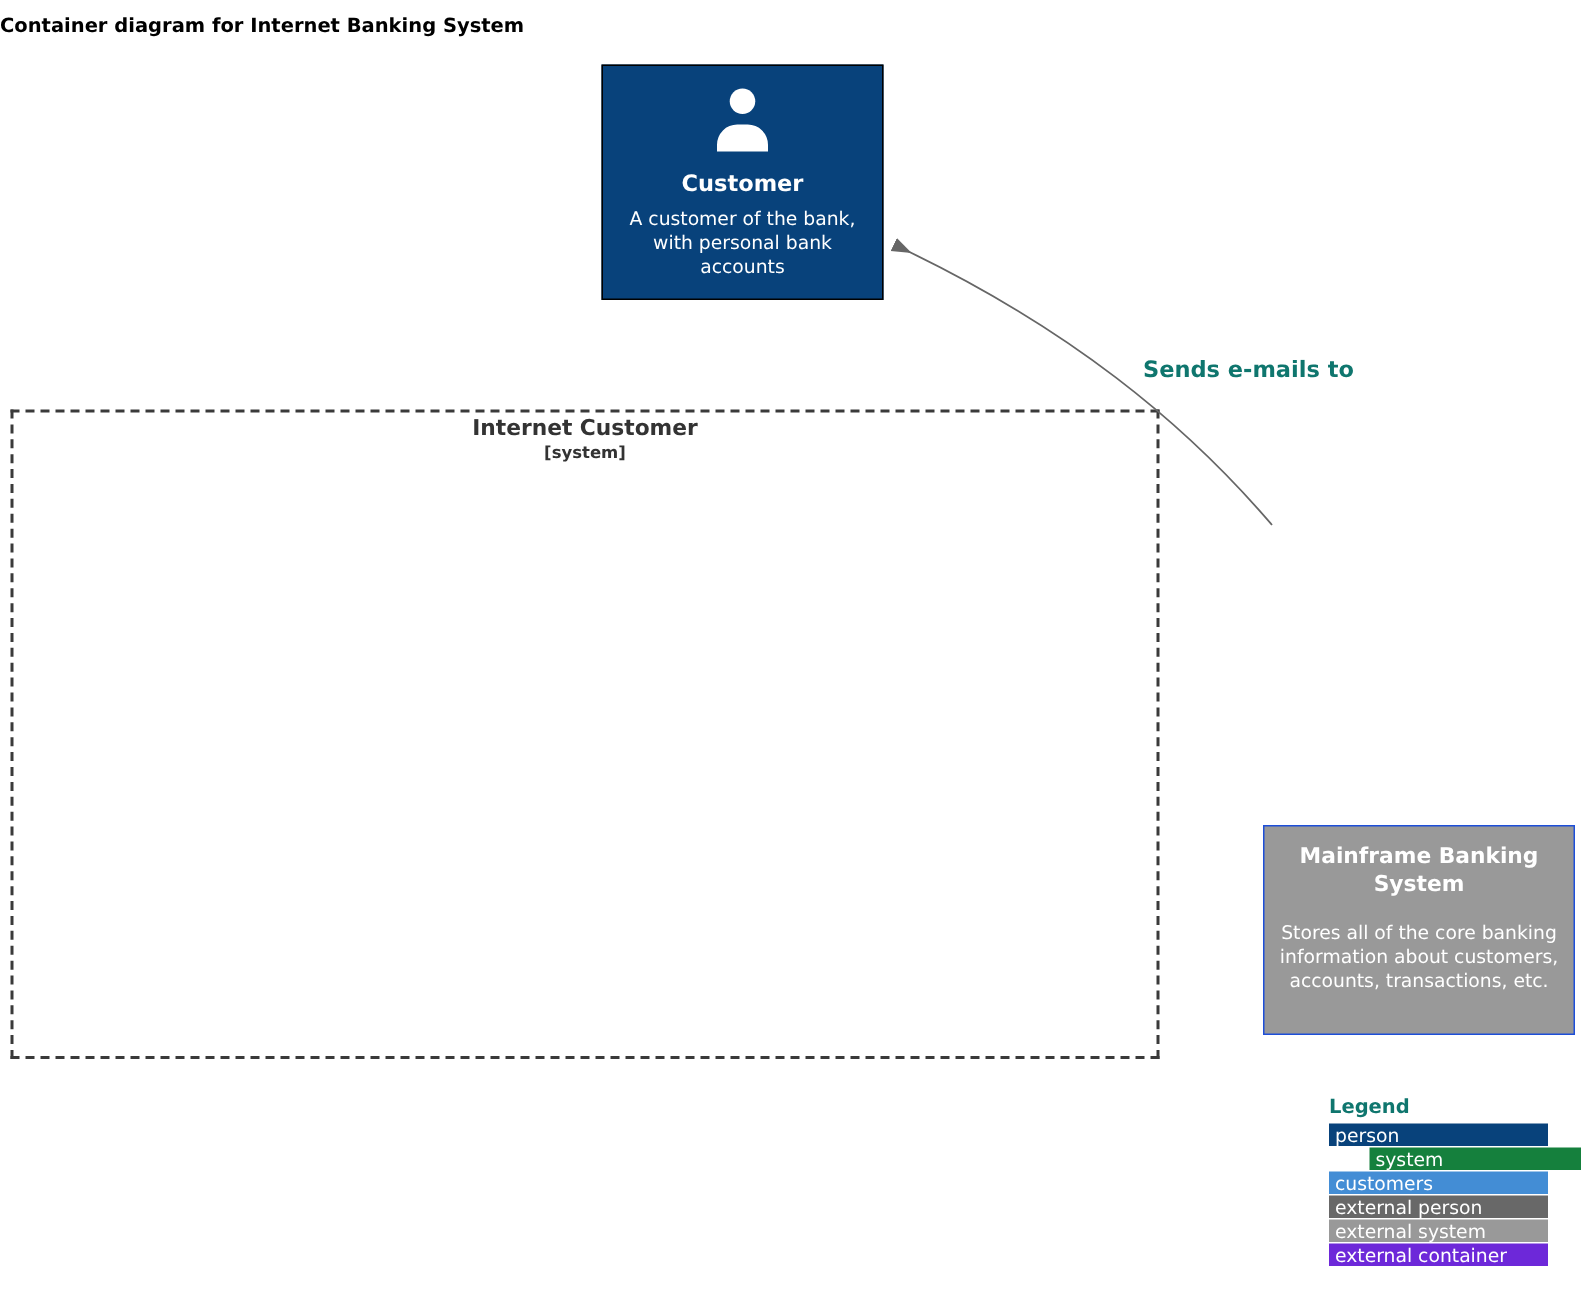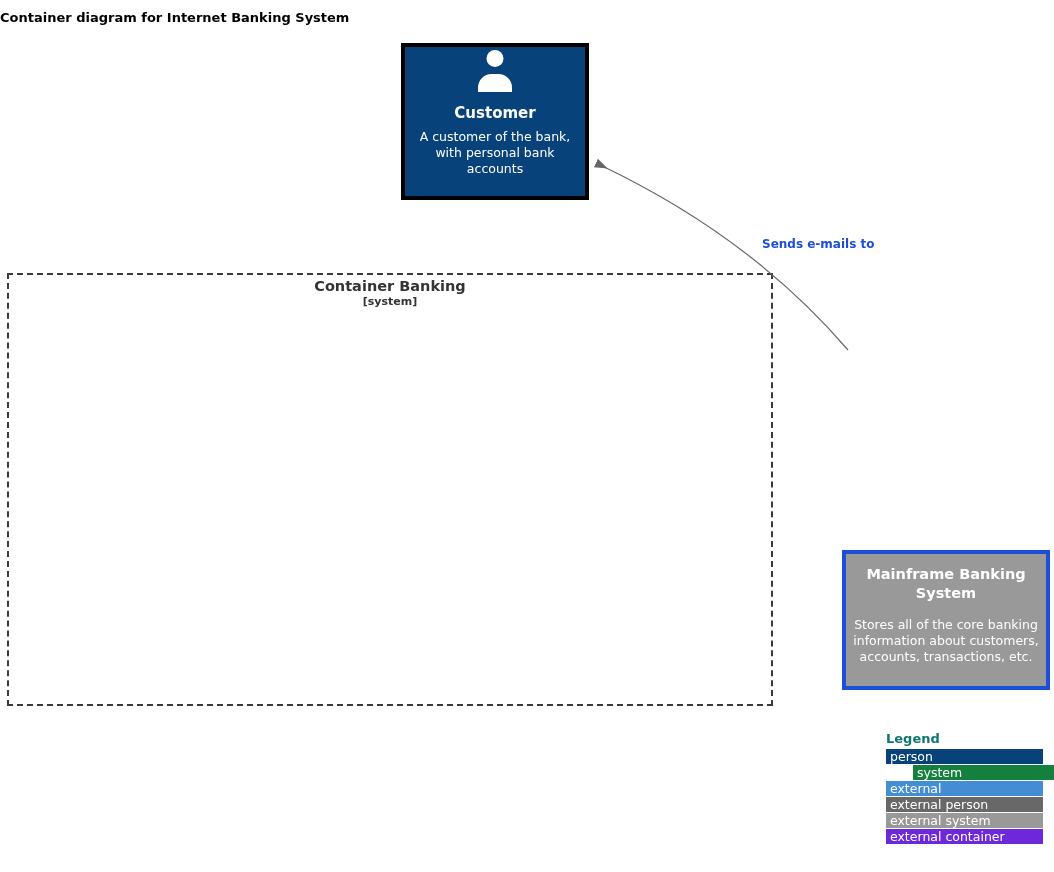--- a/index.html
+++ b/index.html
@@ -24,36 +24,36 @@
     color: #ffffff;
     text-align: center;
     display: flex;
     flex-direction: column;
     align-items: center;
   }
   .node .node-title { font-weight: bold; }
   .node .node-desc { font-size: 12.5px; line-height: 16px; }
   .node-customer {
     left: 401px; top: 43px; width: 188px; height: 157px;
-    border: 4px solid #000000;
-    padding-top: 0;
+    border: 1px solid #000000;
+    padding-top: 12px;
   }
   .node-customer .node-title { font-size: 15px; margin-top: 9px; }
   .node-customer .node-desc { margin-top: 7px; padding: 0 8px; }
   .person-icon-wrap { height: 48px; }
   .node-email {
     left: 791px; top: 349px; width: 175px; height: 88px;
     border: 1px solid #8A8A8A;
     padding-top: 11px;
   }
   .node-email .node-title { font-size: 14.5px; }
   .node-email .node-desc { margin-top: 17px; padding: 0 6px; }
   .node-mainframe {
     left: 842px; top: 550px; width: 208px; height: 140px;
-    border: 4px solid #1d4ed8;
+    border: 1px solid #1d4ed8;
     padding-top: 11px;
   }
   .node-mainframe .node-title { font-size: 14.5px; line-height: 19px; padding: 0 14px; }
   .node-mainframe .node-desc { margin-top: 14px; padding: 0 4px; }
   .boundary {
     position: absolute;
     left: 7px; top: 273px; width: 766px; height: 433px;
     border: 2px dashed #3A3A3A;
   }
   .boundary-label {
@@ -65,56 +65,56 @@
   .boundary-title { font-size: 14.5px; font-weight: bold; }
   .boundary-subtitle { font-size: 11px; font-weight: bold; margin-top: 1px; }
   .rel-svg {
     position: absolute;
     left: 0; top: 0;
     pointer-events: none;
   }
   .rel-label {
     position: absolute;
     left: 762px; top: 237px;
-    font-size: 12px;
+    font-size: 15px;
     font-weight: bold;
-    color: #1d4ed8;
+    color: #0f766e;
     white-space: nowrap;
   }
   .legend {
     position: absolute;
     left: 886px; top: 731px;
   }
   .legend-title {
     font-size: 13px;
     font-weight: bold;
     color: #0f766e;
     margin-bottom: 3px;
   }
   .legend-row {
-    width: 157px;
+    width: 146px;
     height: 15px;
     line-height: 15px;
     margin-bottom: 1px;
     padding-left: 4px;
     color: #ffffff;
     font-size: 12.5px;
     white-space: nowrap;
   }
 </style>
 </head>
 <body>
 
 <div class="canvas">
 
   <div class="diagram-title">Container diagram for Internet Banking System</div>
 
   <div class="boundary">
     <div class="boundary-label">
-      <div class="boundary-title">Container Banking</div>
+      <div class="boundary-title">Internet Customer</div>
       <div class="boundary-subtitle">[system]</div>
     </div>
   </div>
 
   <svg class="rel-svg" width="1054" height="872">
     <defs>
       <marker id="arrowhead" markerWidth="11" markerHeight="9" refX="9" refY="4.5" orient="auto">
         <polygon points="11 0.5, 0 4.5, 11 8.5" fill="#666666"></polygon>
       </marker>
     </defs>
@@ -136,19 +136,19 @@
 
   <div class="node node-mainframe" style="background-color: rgb(153, 153, 153);">
     <div class="node-title">Mainframe Banking System</div>
     <div class="node-desc">Stores all of the core banking information about customers, accounts, transactions, etc.</div>
   </div>
 
   <div class="legend">
     <div class="legend-title">Legend</div>
     <div class="legend-row" style="background-color: rgb(8, 66, 123);">person</div>
     <div class="legend-row" style="background-color: #15803d; margin-left: 27px;">system</div>
-    <div class="legend-row" style="background-color: rgb(67, 141, 213);">external</div>
+    <div class="legend-row" style="background-color: rgb(67, 141, 213);">customers</div>
     <div class="legend-row" style="background-color: rgb(104, 104, 104);">external person</div>
     <div class="legend-row" style="background-color: rgb(153, 153, 153);">external system</div>
     <div class="legend-row" style="background-color: #6d28d9;">external container</div>
   </div>
 
 </div>
 
 </body></html>

